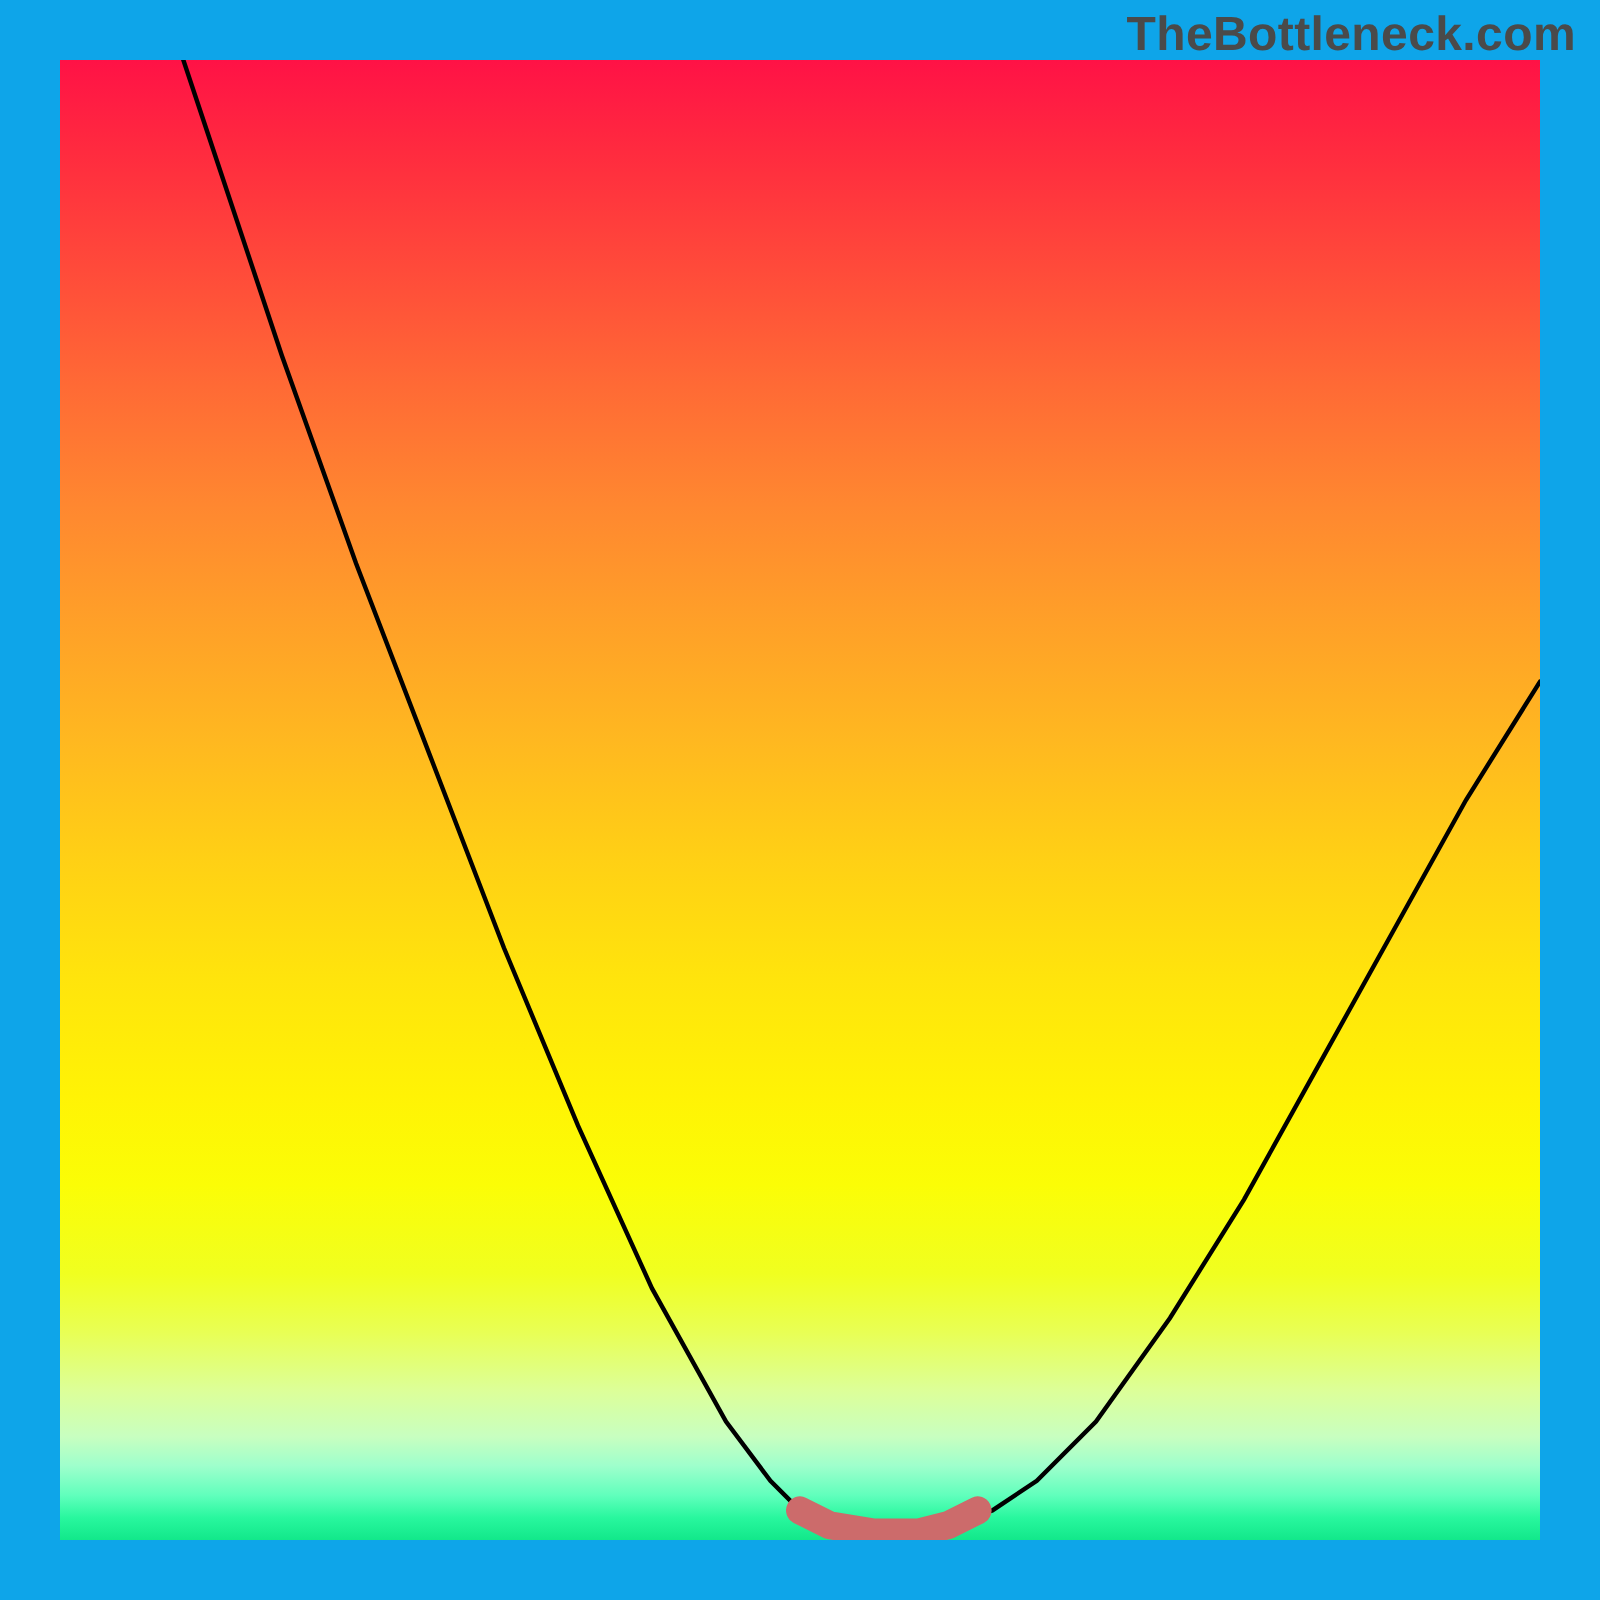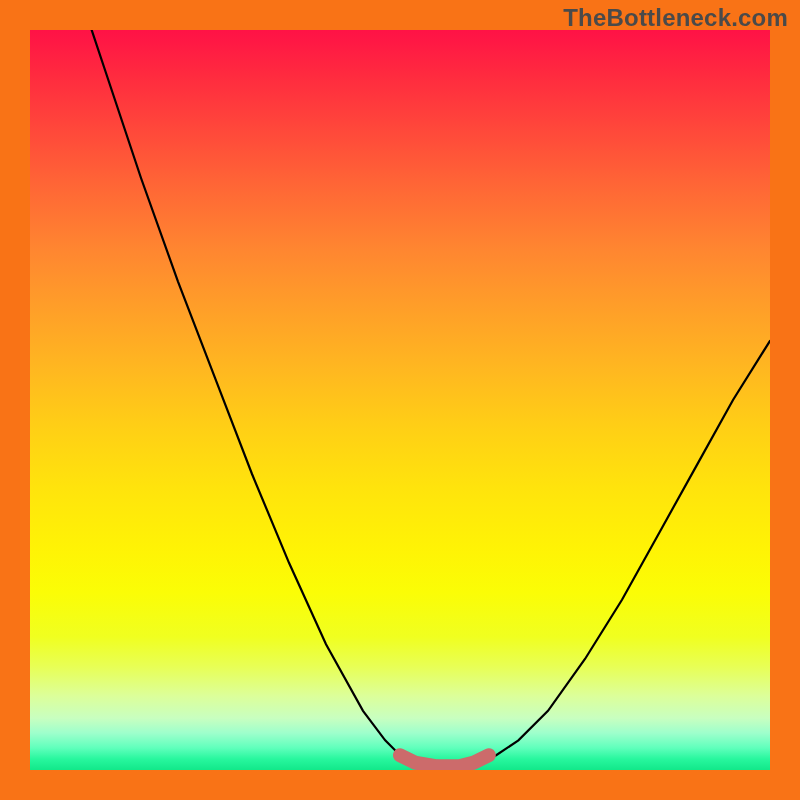--- a/index.html
+++ b/index.html
@@ -8,21 +8,21 @@
     width: 800px;
     height: 800px;
     background: #000;
     overflow: hidden;
     font-family: Arial, Helvetica, sans-serif;
   }
   .frame {
     position: relative;
     width: 800px;
     height: 800px;
-    background: #f97316;
+    background: #0ea5e9;
   }
   .watermark {
     position: absolute;
     top: 4px;
     right: 12px;
     color: #4a4a4a;
     font-size: 24px;
     font-weight: 600;
     letter-spacing: 0.2px;
     z-index: 20;

